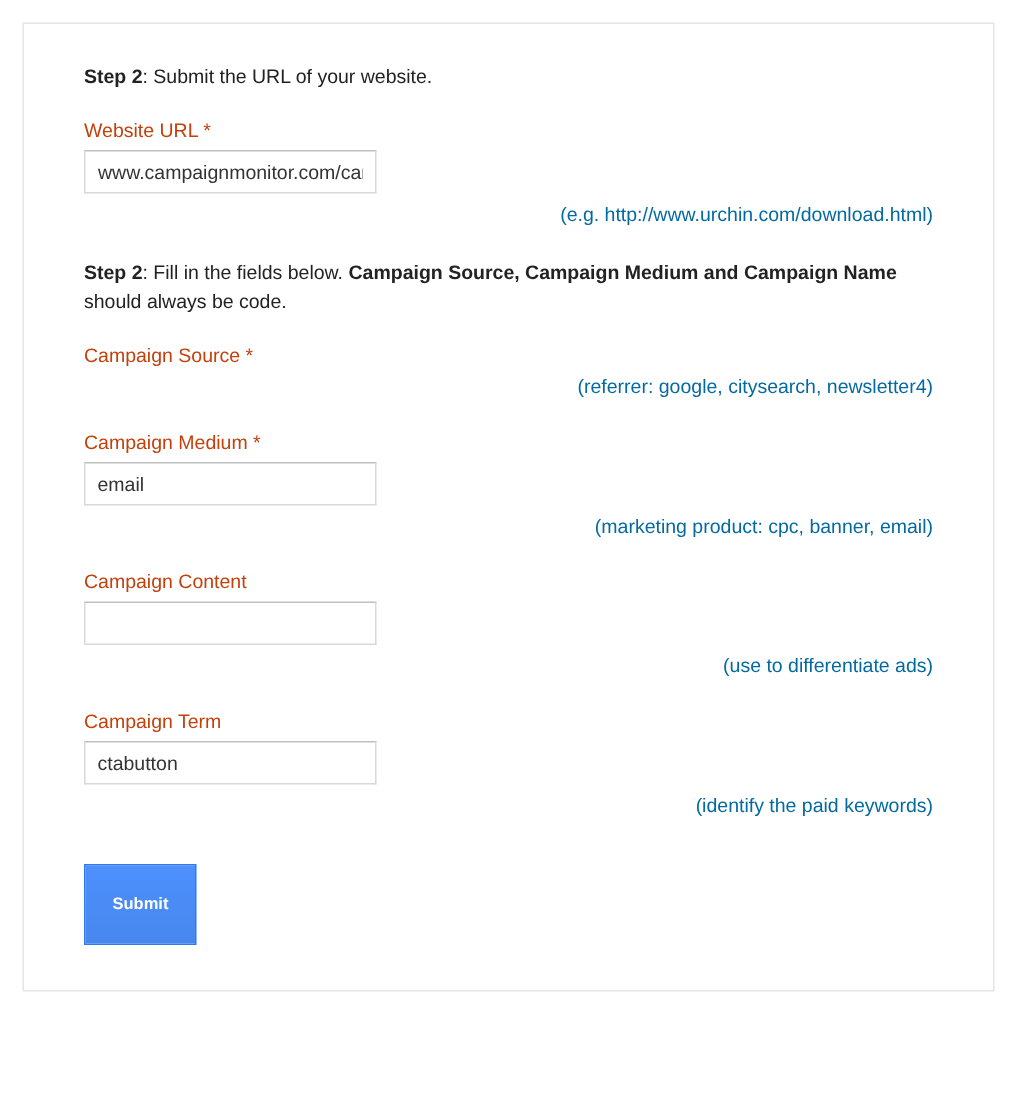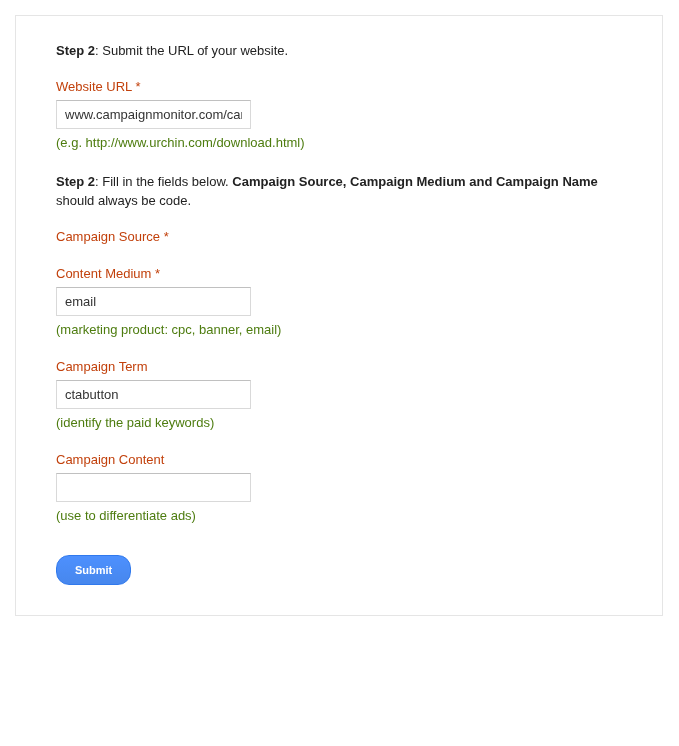--- a/index.html
+++ b/index.html
@@ -38,33 +38,34 @@
       width: 195px;
       padding: 6px 8px;
       border: 1px solid #d9d9d9;
       border-top-color: #c0c0c0;
       font-size: 13px;
       font-family: Arial, Helvetica, sans-serif;
       color: #333;
       height: 29px;
     }
     .hint-text {
-      color: #4d7c0f;
+      color: #0369a1;
       margin-top: 6px;
       font-size: 13px;
+      text-align: right;
     }
     .submit-button {
       background: #4d90fe;
       background: linear-gradient(#4d90fe, #4787ed);
       border: 1px solid #3079ed;
       color: #fff;
       font-weight: bold;
       font-size: 11px;
-      padding: 8px 18px;
-      border-radius: 13px;
+      padding: 20px 18px;
+      border-radius: 0;
       cursor: pointer;
       margin-top: 10px;
       font-family: Arial, Helvetica, sans-serif;
     }
   </style>
 </head>
 <body>
 
 <div class="container">
 
@@ -77,36 +78,37 @@
     <input type="text" class="text-input" value="www.campaignmonitor.com/canvas" style="">
     <div class="hint-text">(e.g. http://www.urchin.com/download.html)</div>
   </div>
 
   <p class="step-text">
     <strong>Step 2</strong><span>: Fill in the fields below. </span><strong>Campaign Source, Campaign Medium and Campaign Name</strong><span> should always be code.</span>
   </p>
 
   <div class="field-group">
     <label class="field-label">Campaign Source *</label>
+    <div class="hint-text">(referrer: google, citysearch, newsletter4)</div>
   </div>
 
   <div class="field-group">
-    <label class="field-label">Content Medium *</label>
+    <label class="field-label">Campaign Medium *</label>
     <input type="text" class="text-input" value="email" style="">
     <div class="hint-text">(marketing product: cpc, banner, email)</div>
+  </div>
+
+  <div class="field-group">
+    <label class="field-label">Campaign Content</label>
+    <input type="text" class="text-input" value="" style="">
+    <div class="hint-text">(use to differentiate ads)</div>
   </div>
 
   <div class="field-group">
     <label class="field-label">Campaign Term</label>
     <input type="text" class="text-input" value="ctabutton" style="">
     <div class="hint-text">(identify the paid keywords)</div>
   </div>
 
-  <div class="field-group">
-    <label class="field-label">Campaign Content</label>
-    <input type="text" class="text-input" value="" style="">
-    <div class="hint-text">(use to differentiate ads)</div>
-  </div>
-
 
   <button class="submit-button">Submit</button>
 
 </div>
 
 </body></html>

